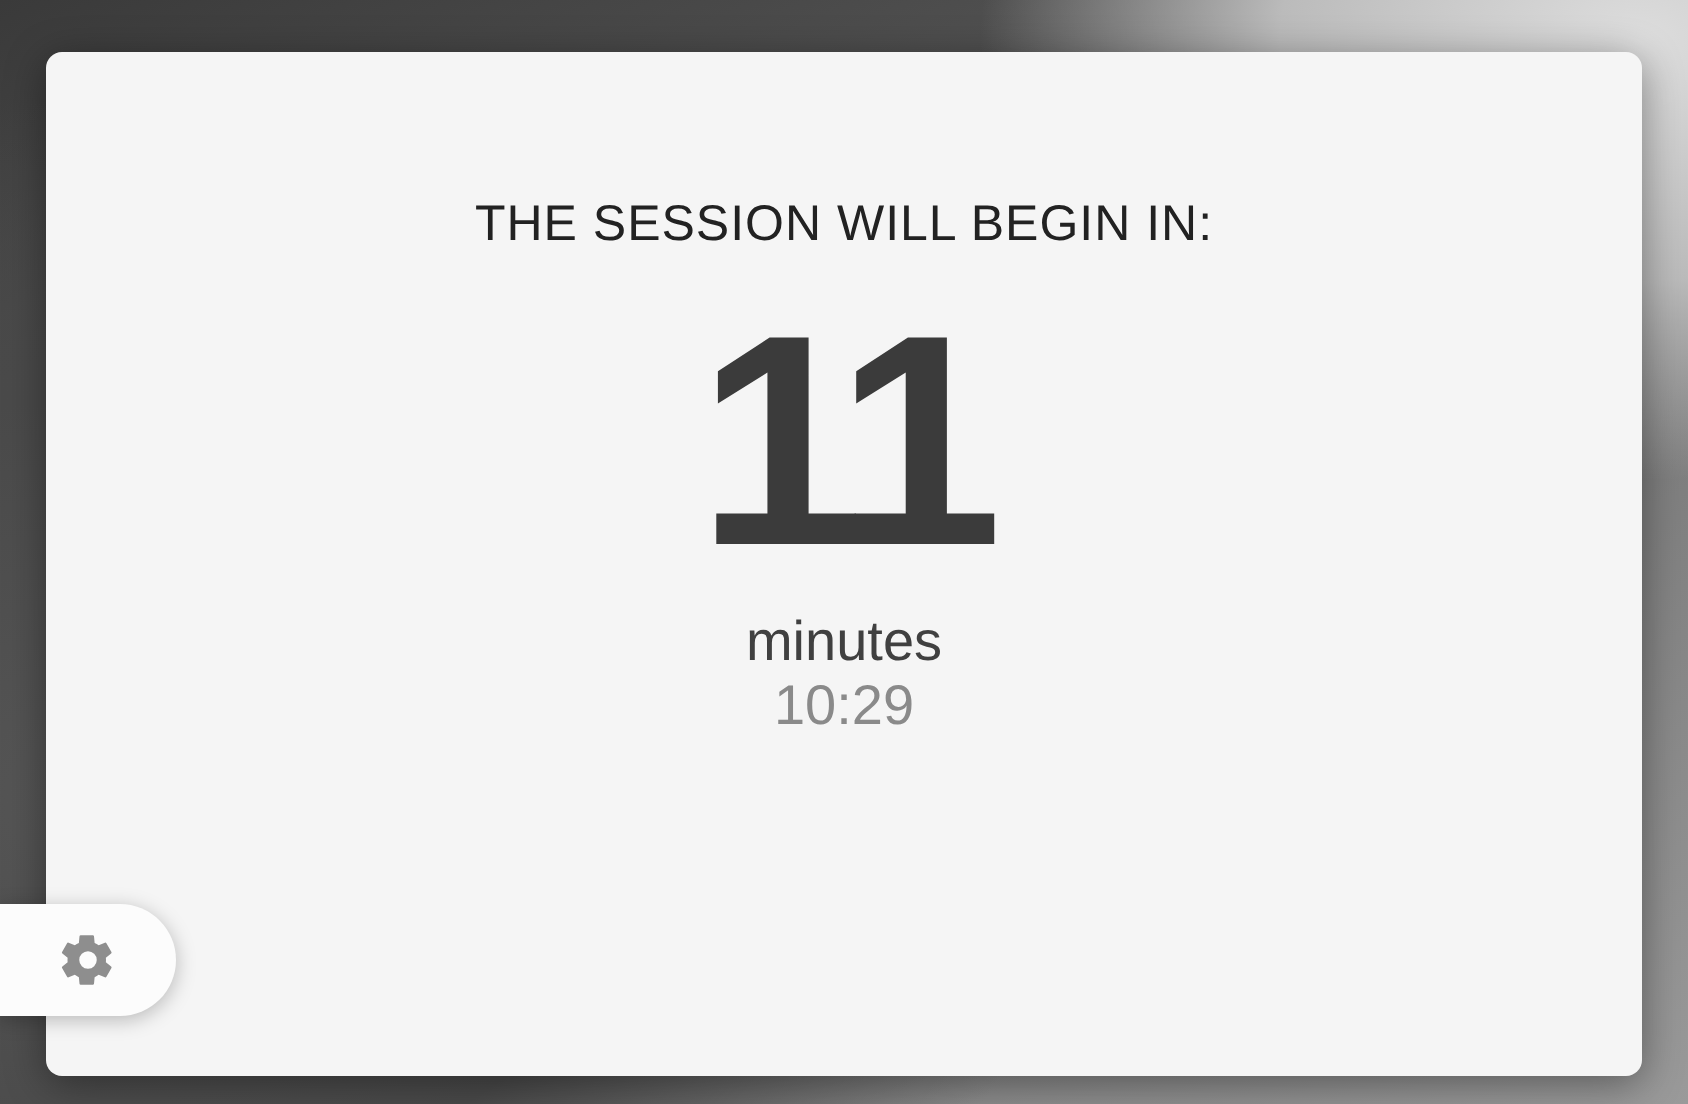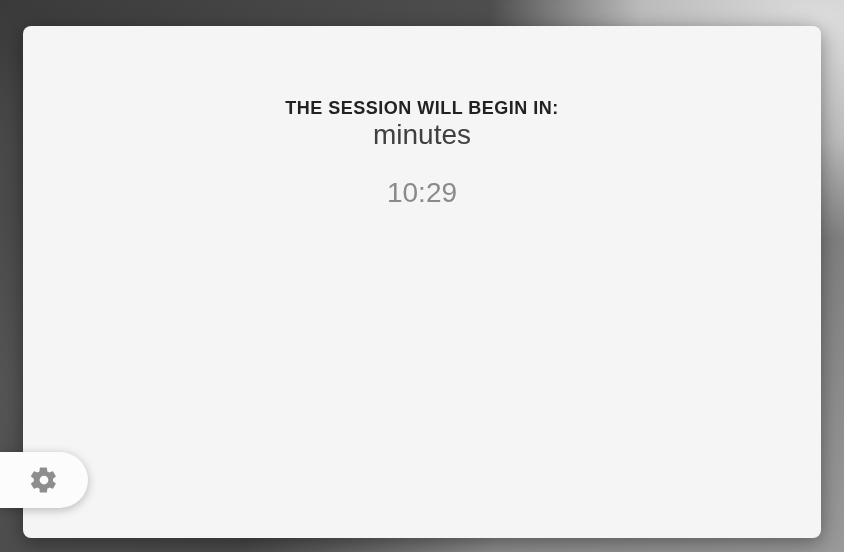--- a/index.html
+++ b/index.html
@@ -24,44 +24,43 @@
       bottom: 14px;
       background: #f5f5f5;
       border-radius: 8px;
       box-shadow: 0 4px 20px rgba(0,0,0,0.4);
       display: flex;
       flex-direction: column;
       align-items: center;
       padding-top: 72px;
     }
     .heading {
-      font-size: 18px;
-      font-weight: 700;
+      font-size: 25px;
+      font-weight: 400;
       letter-spacing: 0.5px;
       color: #222;
     }
     .big-number {
       font-size: 150px;
       line-height: 1;
       font-weight: 800;
       color: #3b3b3b;
       margin-top: 18px;
       letter-spacing: -6px;
     }
     .unit {
       font-size: 28px;
       font-weight: 400;
       color: #404040;
-      margin-top: 0;
+      margin-top: 10px;
     }
     .clock {
       font-size: 28px;
       font-weight: 500;
       color: #8a8a8a;
-      margin-top: 26px;
     }
     .stop-button {
       margin-top: 20px;
       background: #808080;
       color: #fff;
       font-size: 24px;
       font-weight: 500;
       border: none;
       border-radius: 999px;
       padding: 10px 34px;
@@ -84,20 +83,21 @@
     }
     .settings-tab svg { display: block; }
   </style>
 </head>
 <body>
 
 <div class="backdrop"></div>
 
 <div class="card">
   <div class="heading">THE SESSION WILL BEGIN IN:</div>
+  <div class="big-number">11</div>
   <div class="unit">minutes</div>
   <div class="clock">10:29</div>
 </div>
 
 <div class="settings-tab">
   <span>
     <svg width="30" height="30" viewBox="0 0 24 24" fill="#8e8e8e">
       <path d="M19.14,12.94a7.07,7.07,0,0,0,.05-.94,7.07,7.07,0,0,0-.05-.94l2.11-1.65a.5.5,0,0,0,.12-.64l-2-3.46a.5.5,0,0,0-.61-.22l-2.49,1a7,7,0,0,0-1.62-.94L14.4,2.5a.5.5,0,0,0-.5-.42H9.1a.5.5,0,0,0-.5.42L8.35,5.15a7,7,0,0,0-1.62.94l-2.49-1a.5.5,0,0,0-.61.22l-2,3.46a.5.5,0,0,0,.12.64L3.86,11.06a7.07,7.07,0,0,0-.05.94,7.07,7.07,0,0,0,.05.94L1.75,14.59a.5.5,0,0,0-.12.64l2,3.46a.5.5,0,0,0,.61.22l2.49-1a7,7,0,0,0,1.62.94l.25,2.65a.5.5,0,0,0,.5.42h4.8a.5.5,0,0,0,.5-.42l.25-2.65a7,7,0,0,0,1.62-.94l2.49,1a.5.5,0,0,0,.61-.22l2-3.46a.5.5,0,0,0-.12-.64ZM12,15.5A3.5,3.5,0,1,1,15.5,12,3.5,3.5,0,0,1,12,15.5Z"></path>
     </svg>
   </span>

